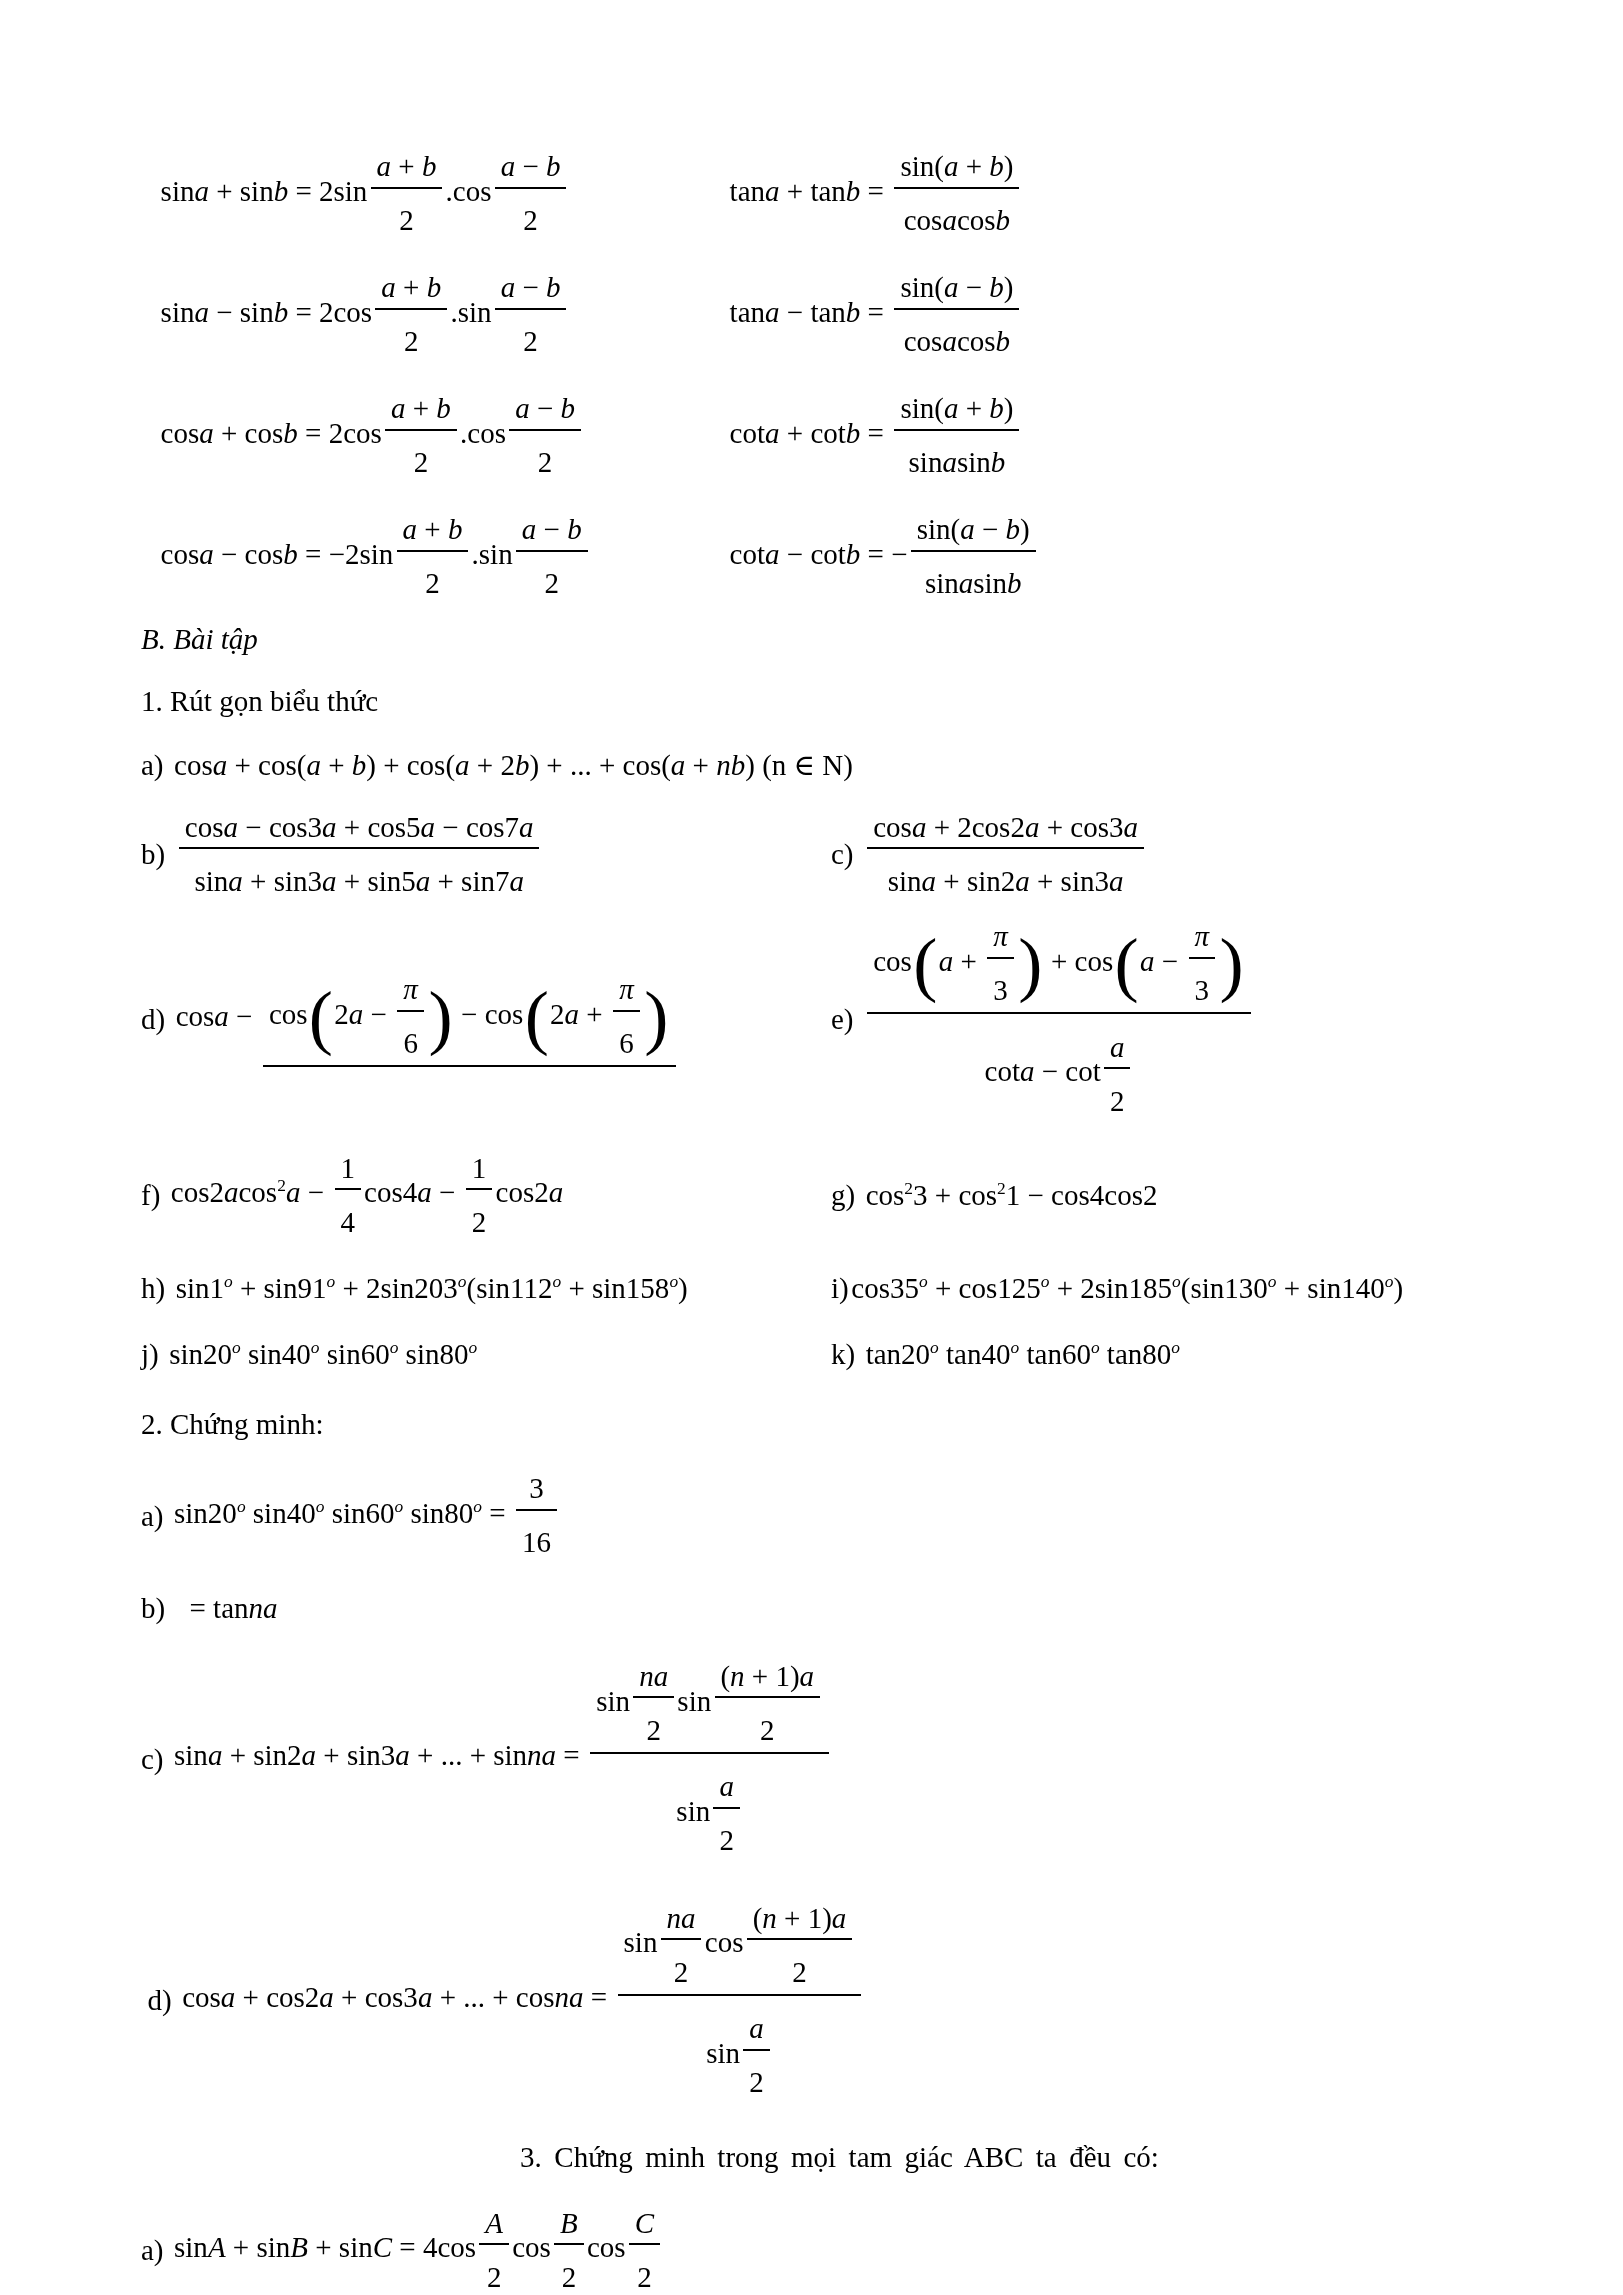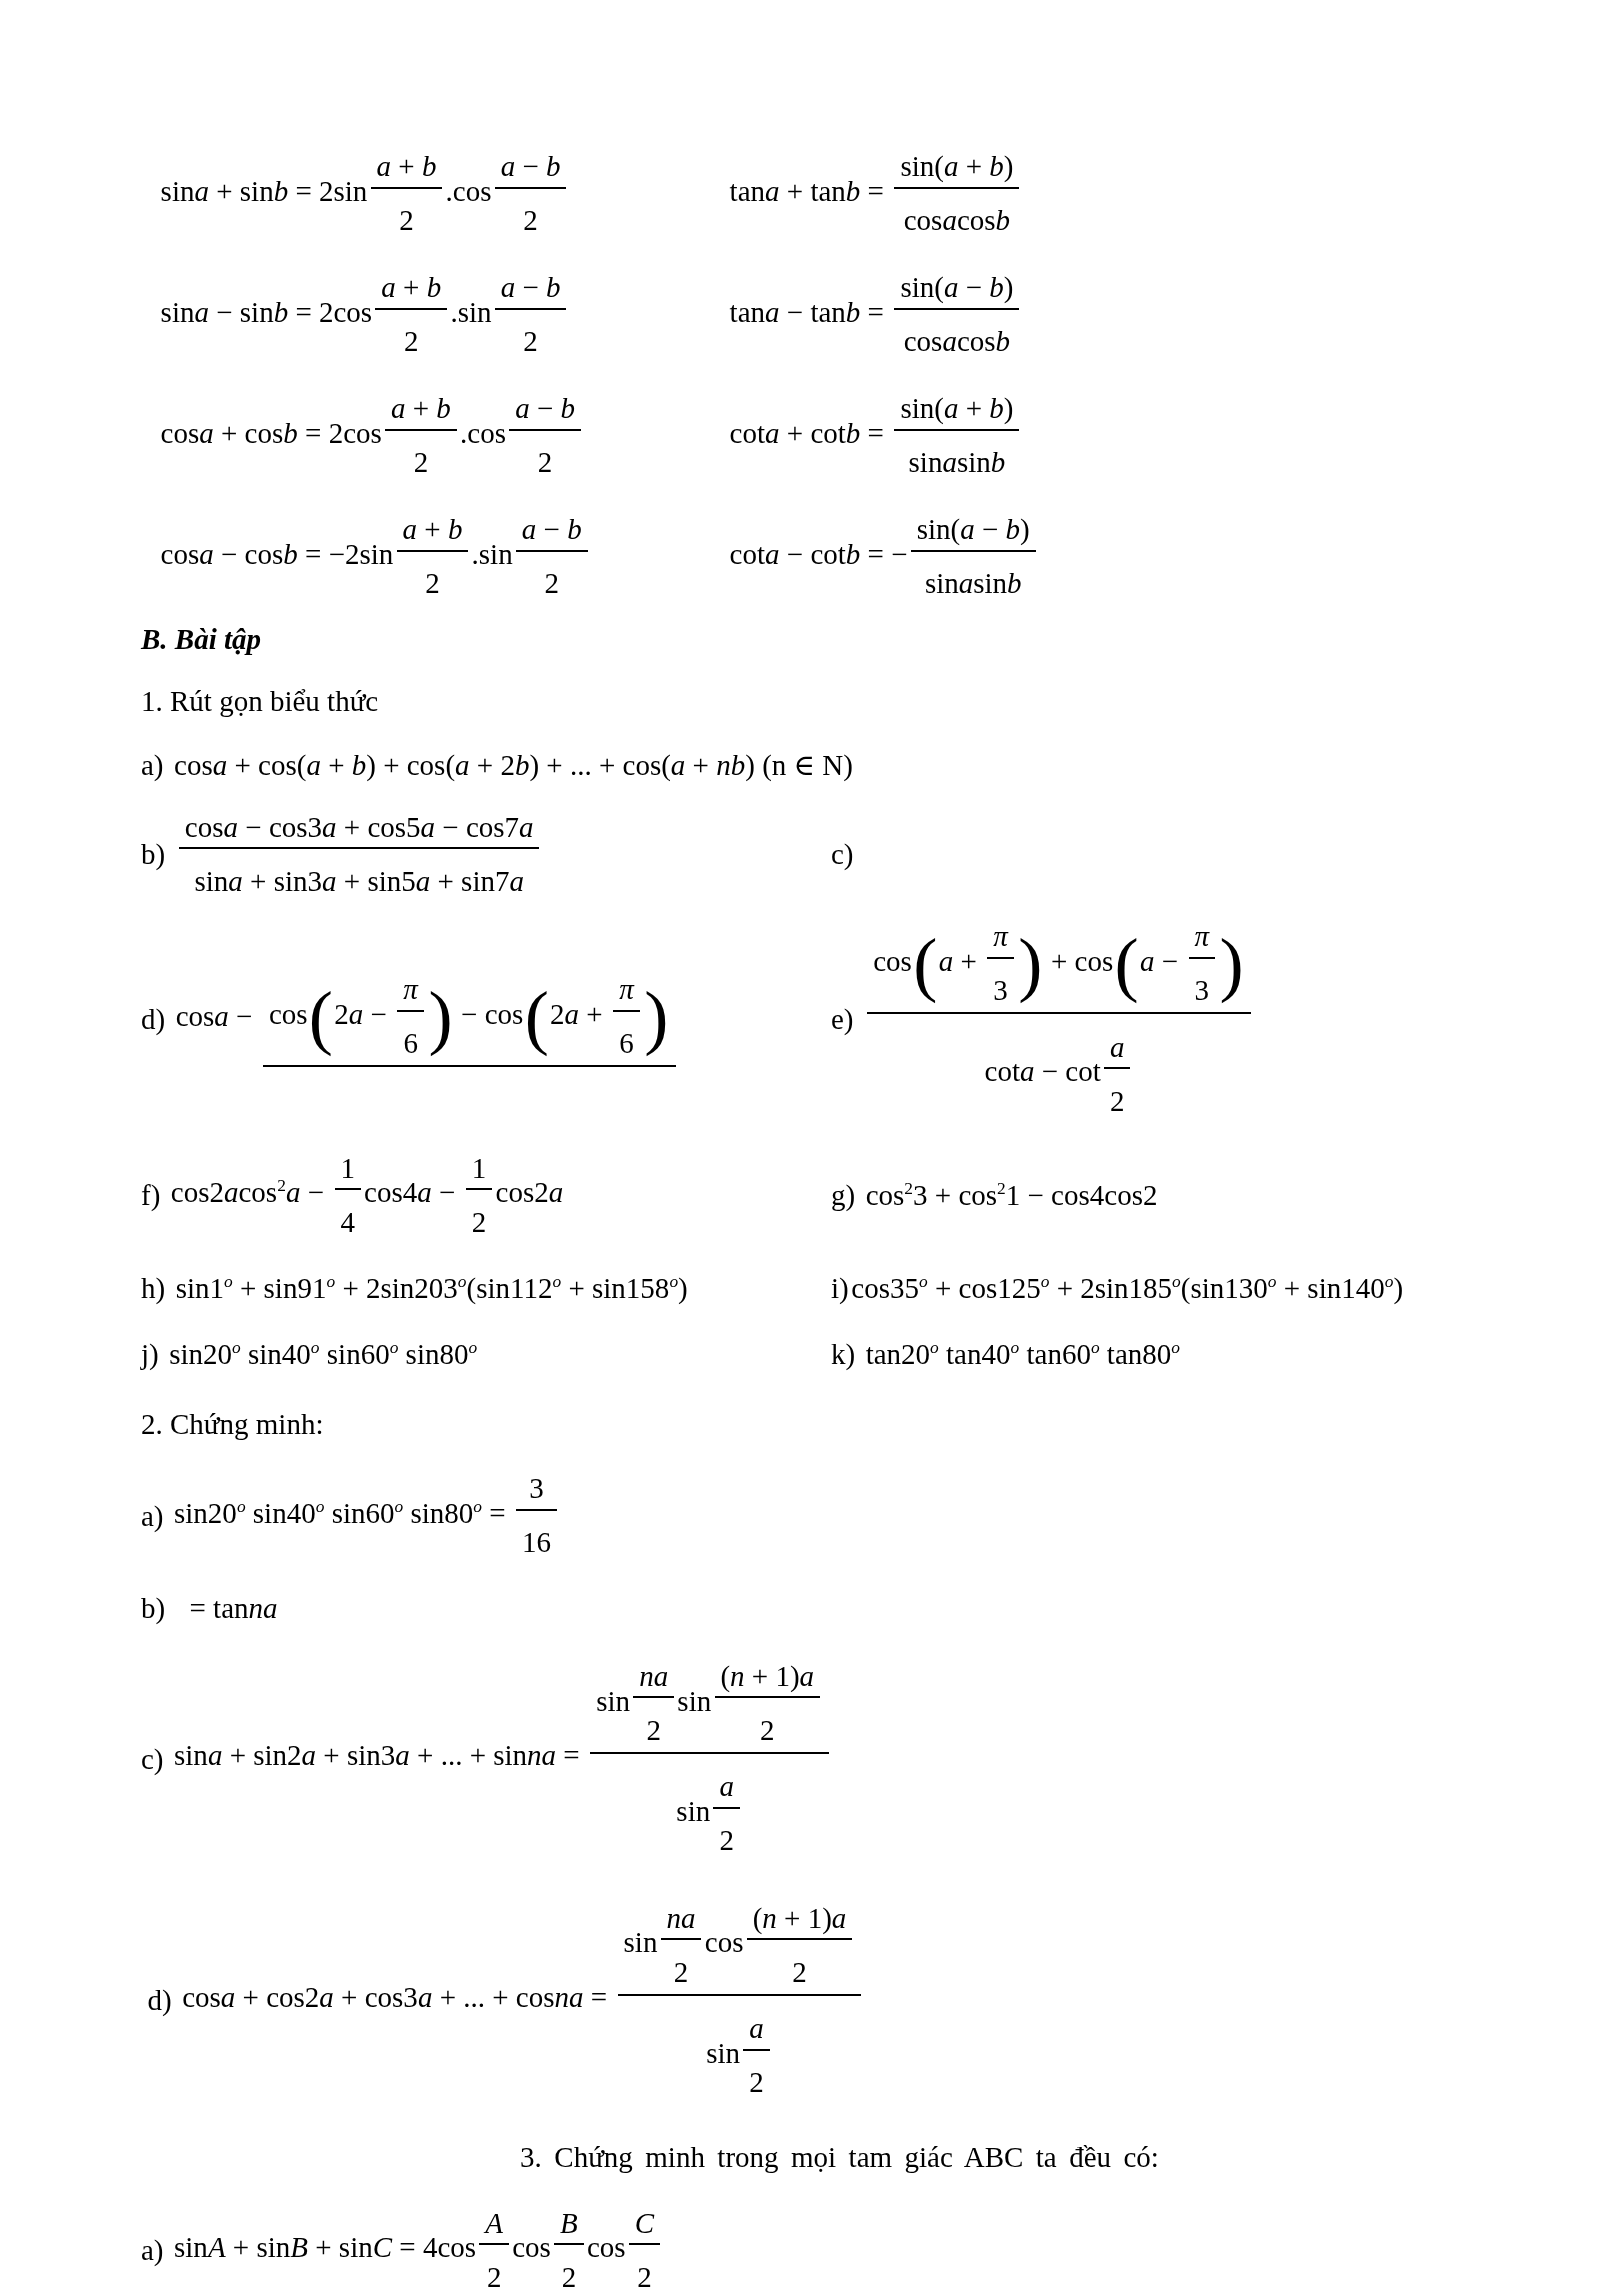--- a/index.html
+++ b/index.html
@@ -17,21 +17,21 @@
   .mi{font-style:italic;}
   .msup{font-size:0.6em;vertical-align:super;line-height:0;}
   .msup.it{font-style:italic;}
   .frac{display:inline-flex;flex-direction:column;vertical-align:middle;text-align:center;margin:0 3.3px;gap:12px;}
   .frac .num{display:block;border-bottom:2.6px solid #000;padding:1.3px 5.9px 3.3px;line-height:1.15;}
   .frac .den{display:block;padding:3.3px 5.9px 1.3px;line-height:1.15;}
   .pg{display:inline-flex;align-items:center;vertical-align:middle;}
   .bp{font-size:2.5em;line-height:0;font-weight:400;padding:0 1.3px;}
   .formula-block{display:grid;grid-template-columns:569px 1fr;row-gap:31px;margin-left:19.6px;align-items:center;}
   .fcell{white-space:nowrap;}
-  .h-italic{font-style:italic;margin-top:19.6px;font-weight:bold;}
+  .h-italic{font-style:italic;margin-top:19.6px;}
   .h{margin-top:26px;}
   .h3{margin-top:37px;word-spacing:5.2px;text-align:center;}
   .item{display:flex;align-items:center;}
   .lbl{margin-right:10.5px;flex-shrink:0;}
   .lbl.tight{margin-right:2.6px;}
   .math{white-space:nowrap;}
   .row1{margin-top:27.5px;}
   .row2{display:grid;grid-template-columns:690px 1fr;align-items:center;margin-top:29px;}
   .rowbc{margin-top:26px;}
   .rowde{margin-top:18.3px;}
@@ -108,20 +108,24 @@
   <div class="row2 rowbc">
     <div class="item">
       <span class="lbl">b)</span>
       <span class="math"><span class="frac">
             <span class="num"><span class="mt">cos</span><span class="mi">a</span><span class="mt"> − cos3</span><span class="mi">a</span><span class="mt"> + cos5</span><span class="mi">a</span><span class="mt"> − cos7</span><span class="mi">a</span></span>
             <span class="den"><span class="mt">sin</span><span class="mi">a</span><span class="mt"> + sin3</span><span class="mi">a</span><span class="mt"> + sin5</span><span class="mi">a</span><span class="mt"> + sin7</span><span class="mi">a</span></span>
           </span></span>
     </div>
     <div class="item">
       <span class="lbl">c)</span>
+      <span class="math"><span class="frac">
+            <span class="num"><span class="mt">cos</span><span class="mi">a</span><span class="mt"> + 2cos2</span><span class="mi">a</span><span class="mt"> + cos3</span><span class="mi">a</span></span>
+            <span class="den"><span class="mt">sin</span><span class="mi">a</span><span class="mt"> + sin2</span><span class="mi">a</span><span class="mt"> + sin3</span><span class="mi">a</span></span>
+          </span></span>
     </div>
   </div>
 
   <div class="row2 rowde">
     <div class="item">
       <span class="lbl">d)</span>
       <span class="math"><span class="mt">cos</span><span class="mi">a</span><span class="mt"> − </span><span class="frac">
             <span class="num"><span class="mt">cos</span><span class="pg">
                 <span class="bp">(</span>
                 <span class="pc"><span class="mt">2</span><span class="mi">a</span><span class="mt"> − </span><span class="frac">

